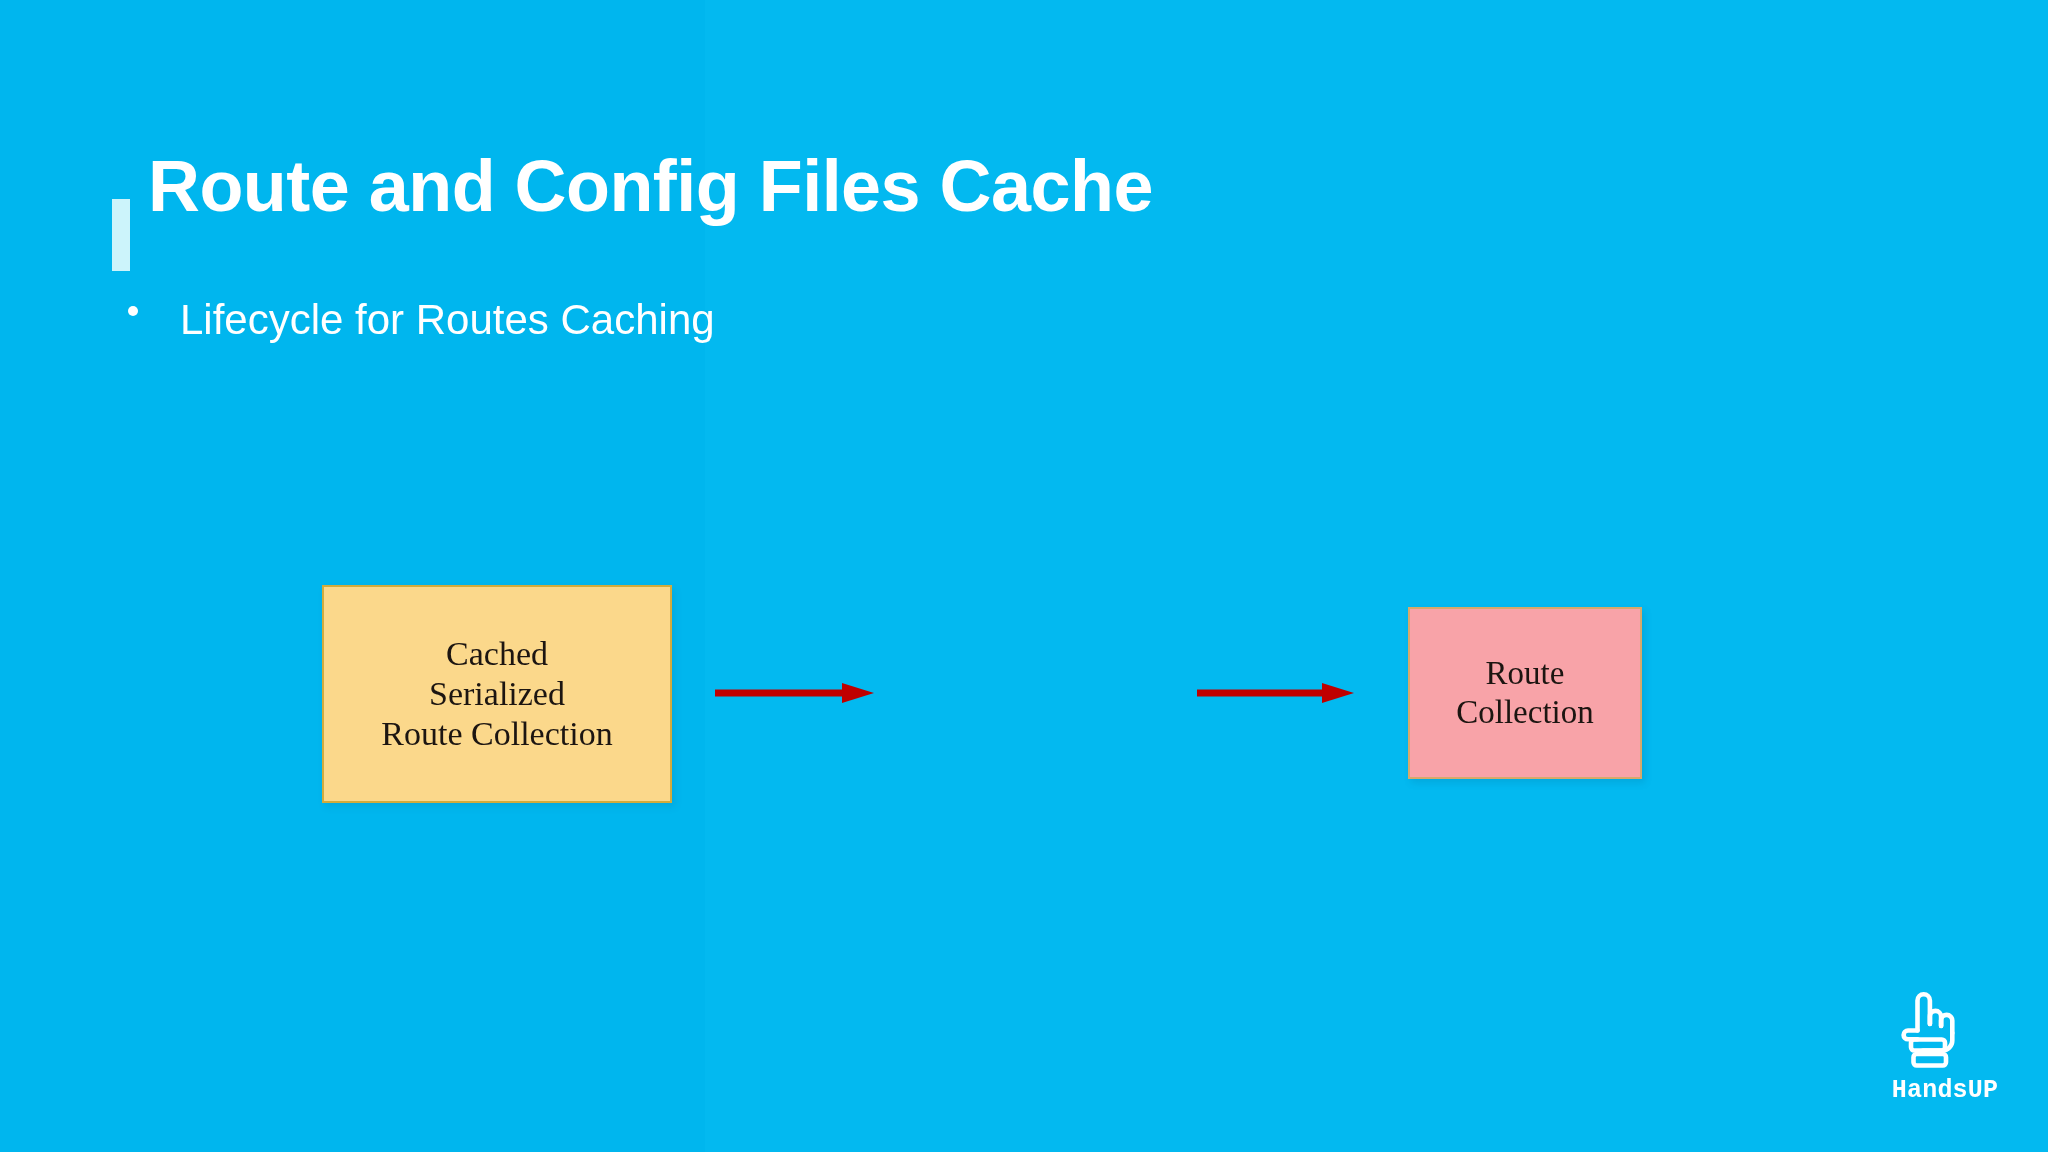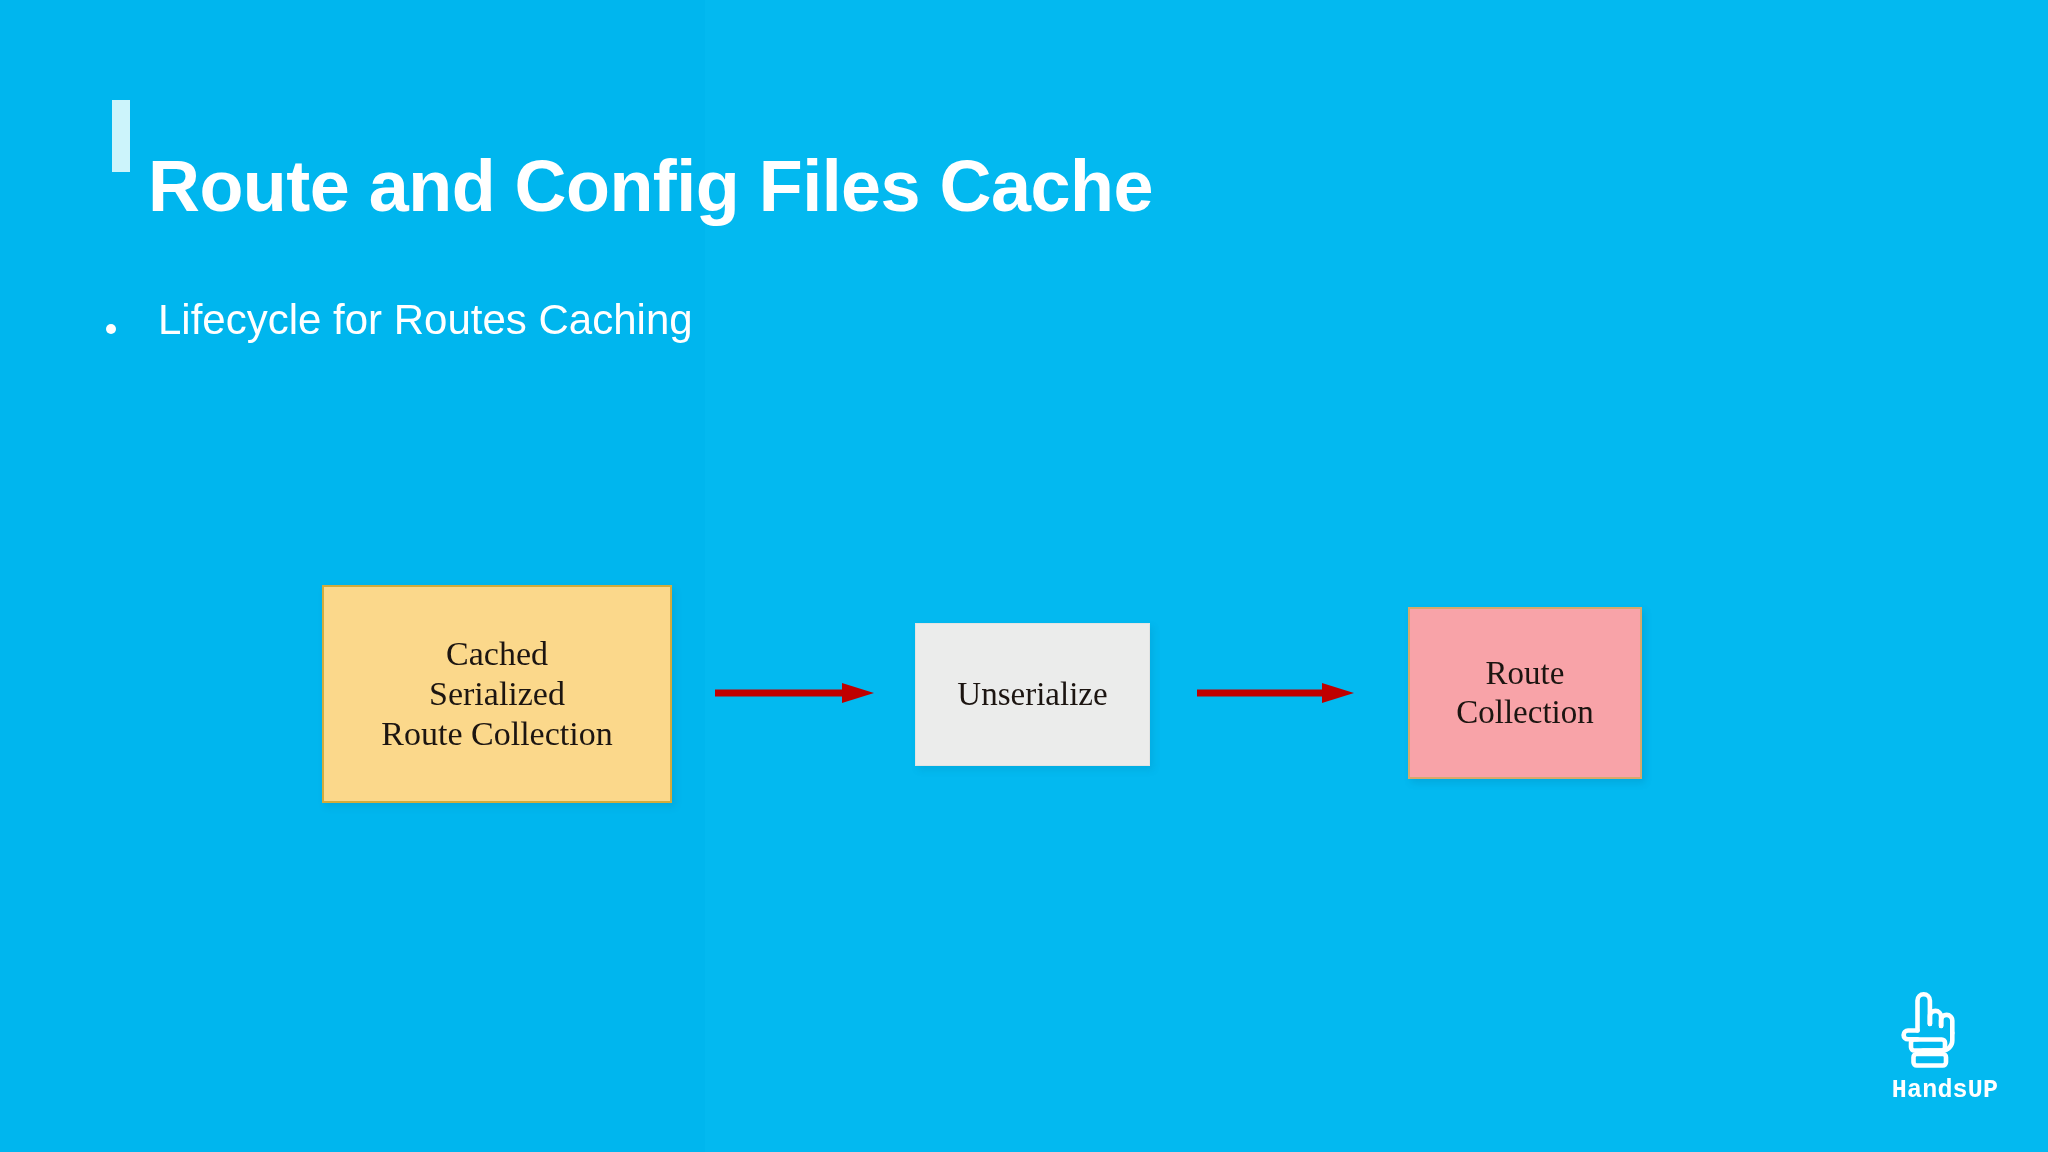--- a/index.html
+++ b/index.html
@@ -24,21 +24,21 @@
     background-image: linear-gradient(to right, #00b6ee 0%, #00b6ee 34.4%, #03b9f0 34.4%, #03b9f0 100%);
     overflow: hidden;
   }
 
   
   .title-row {
     position: absolute;
     left: 112px;
     top: 100px;
     display: flex;
-    align-items: flex-start;
+    align-items: flex-end;
   }
   .title-accent-bar {
     width: 18px;
     height: 72px;
     background: #ccf4fb;
     flex: 0 0 auto;
     margin-right: 18px;
   }
   .slide-title {
     font-family: "Liberation Sans", sans-serif;
@@ -48,24 +48,24 @@
     letter-spacing: -0.5px;
     line-height: 1;
     white-space: nowrap;
     transform: scaleX(0.985);
     transform-origin: left center;
   }
 
   
   .bullet-row {
     position: absolute;
-    left: 106px;
+    left: 128px;
     top: 297px;
     display: flex;
-    align-items: flex-end;
+    align-items: center;
   }
   .bullet-dot {
     width: 10px;
     height: 10px;
     border-radius: 50%;
     background: #ffffff;
     flex: 0 0 auto;
     position: relative;
     top: -9px;
     margin-right: 42px;
@@ -202,23 +202,20 @@
 
     <div class="node node-cached">
       <span class="node-label">Cached<br>Serialized<br>Route Collection</span>
     </div>
 
     <svg class="arrow arrow-one" viewBox="0 0 162 26" aria-hidden="true">
       <line x1="1" y1="13" x2="132" y2="13" stroke="#c00000" stroke-width="7"></line>
       <polygon points="128,3 160,13 128,23" fill="#c00000"></polygon>
     </svg>
 
-    <div class="node node-unserialize">
-      <span class="node-label">Unserialize</span>
-    </div>
 
     <svg class="arrow arrow-two" viewBox="0 0 160 26" aria-hidden="true">
       <line x1="1" y1="13" x2="130" y2="13" stroke="#c00000" stroke-width="7"></line>
       <polygon points="126,3 158,13 126,23" fill="#c00000"></polygon>
     </svg>
 
     <div class="node node-routecollection">
       <span class="node-label">Route<br>Collection</span>
     </div>
 

